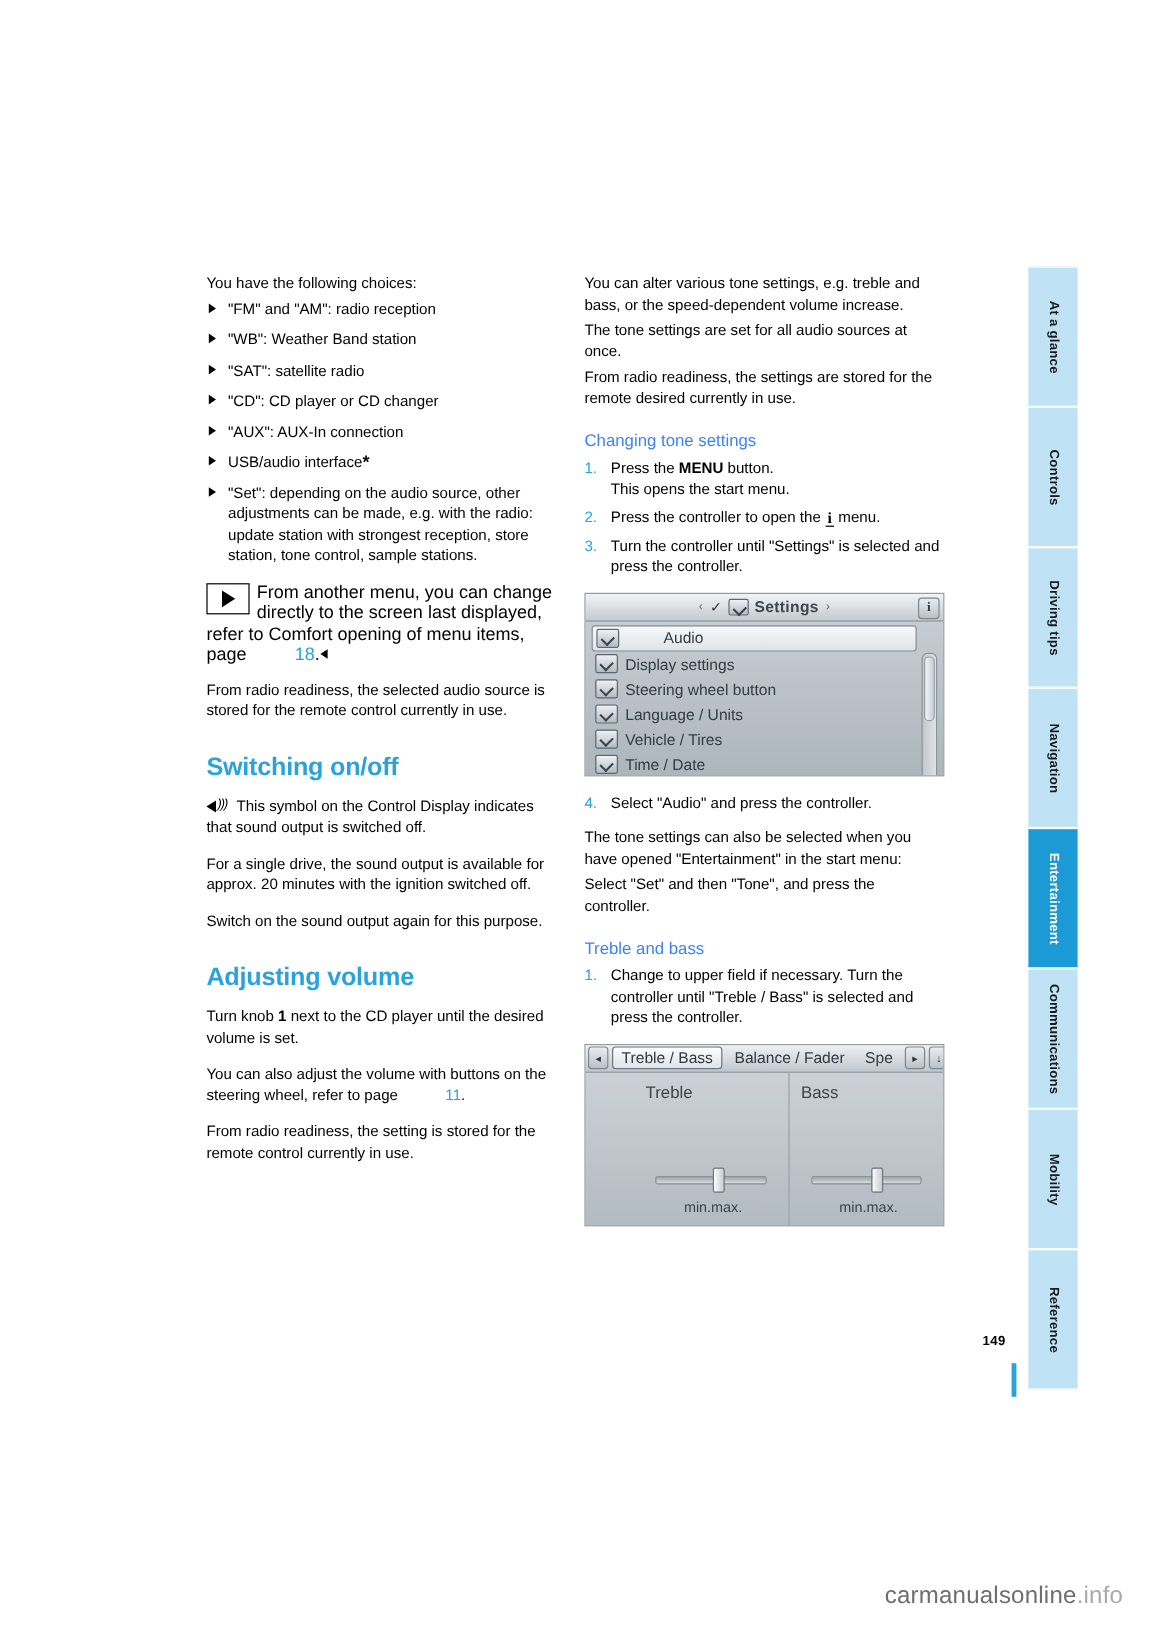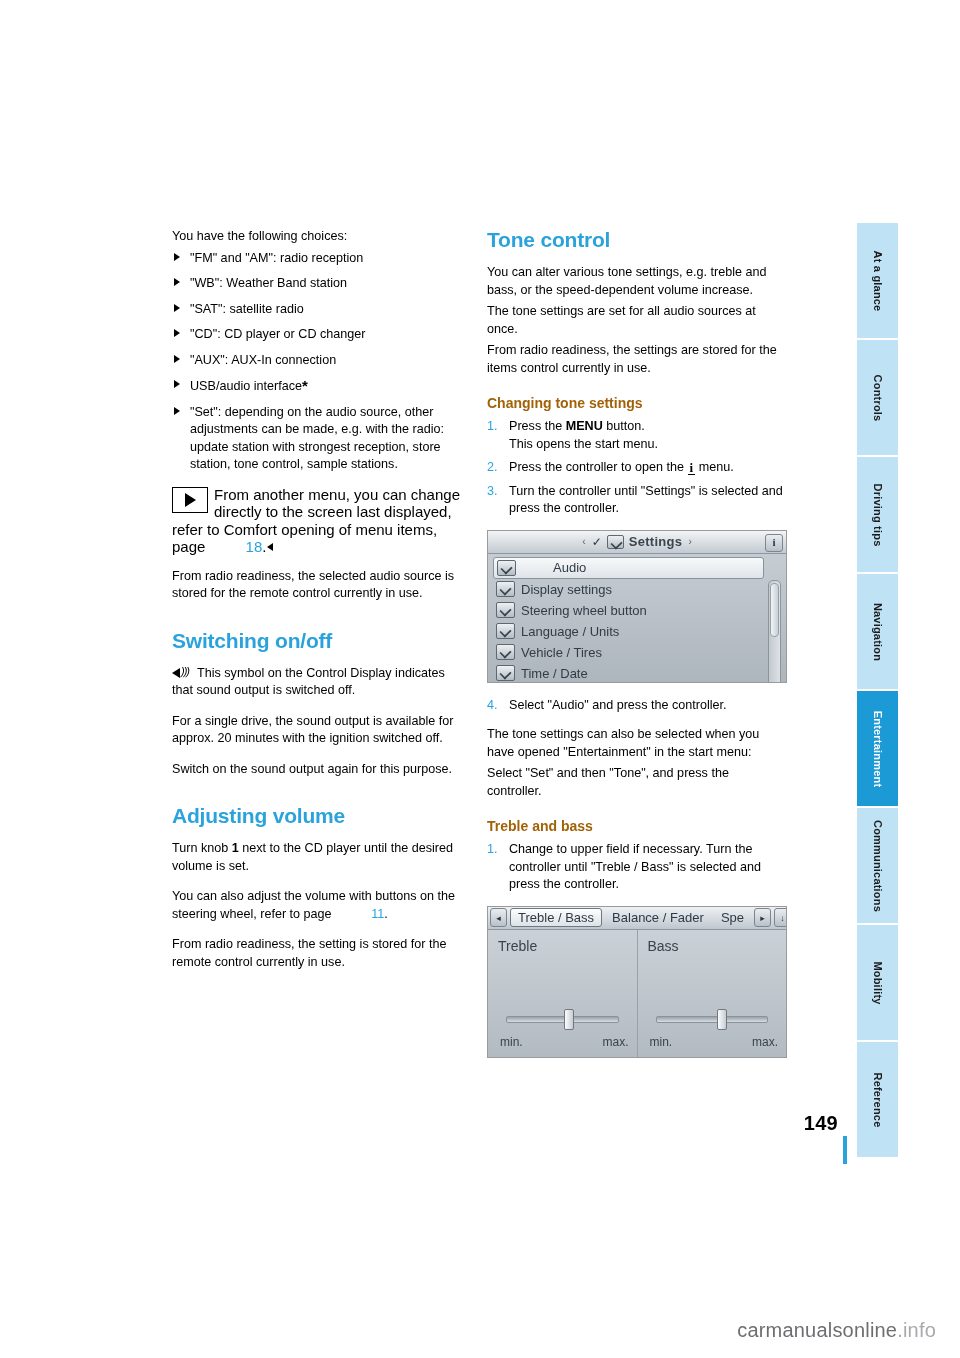--- a/index.html
+++ b/index.html
@@ -83,23 +83,23 @@
 
   h2.heading-blue {
     color: #2aa3dd;
     font-size: 21px;
     font-weight: bold;
     margin: 26px 0 12px 0;
     letter-spacing: -0.2px;
   }
   h2.heading-blue.first { margin-top: 0; }
   h3.subheading-blue {
-    color: #a16207;
+    color: #3b82f6;
     font-size: 14px;
-    font-weight: bold;
+    font-weight: normal;
     margin: 18px 0 7px 0;
   }
 
   
   ul.bullets {
     list-style: none;
     margin: 0 0 12px 0;
     padding: 0;
   }
   ul.bullets li {
@@ -370,20 +370,21 @@
     white-space: nowrap;
   }
   .ts-tab.active {
     background: linear-gradient(#fdfefe, #dde3e8);
     border: 1px solid #6f7880;
     font-weight: normal;
   }
   .ts-panels {
     display: flex;
     height: 129px;
+    padding-left: 40px;
   }
   .ts-panel {
     flex: 1;
     position: relative;
     padding: 8px 10px;
     box-sizing: border-box;
   }
   .ts-panel + .ts-panel { border-left: 1px solid #9aa2a9; }
   .ts-panel-title {
     font-size: 14px;
@@ -408,31 +409,31 @@
     background: linear-gradient(90deg,#fbfcfd,#c6cdd3);
     border: 1px solid #6f7880;
     border-radius: 2px;
   }
   .ts-minmax {
     position: absolute;
     bottom: 10px;
     left: 12px;
     right: 8px;
     display: flex;
-    justify-content: space-between;
+    justify-content: center;
     font-size: 12px;
     color: #3a444c;
   }
 
   
   .page-number {
     position: absolute;
     right: 122px;
     top: 1112px;
-    font-size: 20px;
+    font-size: 11px;
     font-weight: bold;
     letter-spacing: 0.3px;
   }
   .page-rule {
     position: absolute;
     right: 113px;
     top: 1136px;
     width: 4px;
     height: 28px;
     background: #2aa3dd;
@@ -523,30 +524,29 @@
 
     <p class="body-text">
       <span>You can also adjust the volume with buttons on the steering wheel, refer to page</span>&nbsp;<span class="blue">11</span><span>.</span>
     </p>
 
     <p class="body-text">From radio readiness, the setting is stored for the remote control currently in use.</p>
   </div>
 
   <div class="col-right">
 
-    <h2 class="heading-blue first">Tone control</h2>
 
     <p class="body-text tight">You can alter various tone settings, e.g. treble and bass, or the speed-dependent volume increase.</p>
 
     <p class="body-text tight">
       <span>The tone settings are set for all audio sources at</span><br>
       <span>once.</span>
     </p>
 
-    <p class="body-text">From radio readiness, the settings are stored for the items control currently in use.</p>
+    <p class="body-text">From radio readiness, the settings are stored for the remote desired currently in use.</p>
 
     <h3 class="subheading-blue">Changing tone settings</h3>
 
     <ol class="steps">
       <li>
         <span class="num">1.</span>
         <span>Press the</span>&nbsp;<span class="bold">MENU</span>&nbsp;<span>button.</span><br>
         <span>This opens the start menu.</span>
       </li>
       <li>

